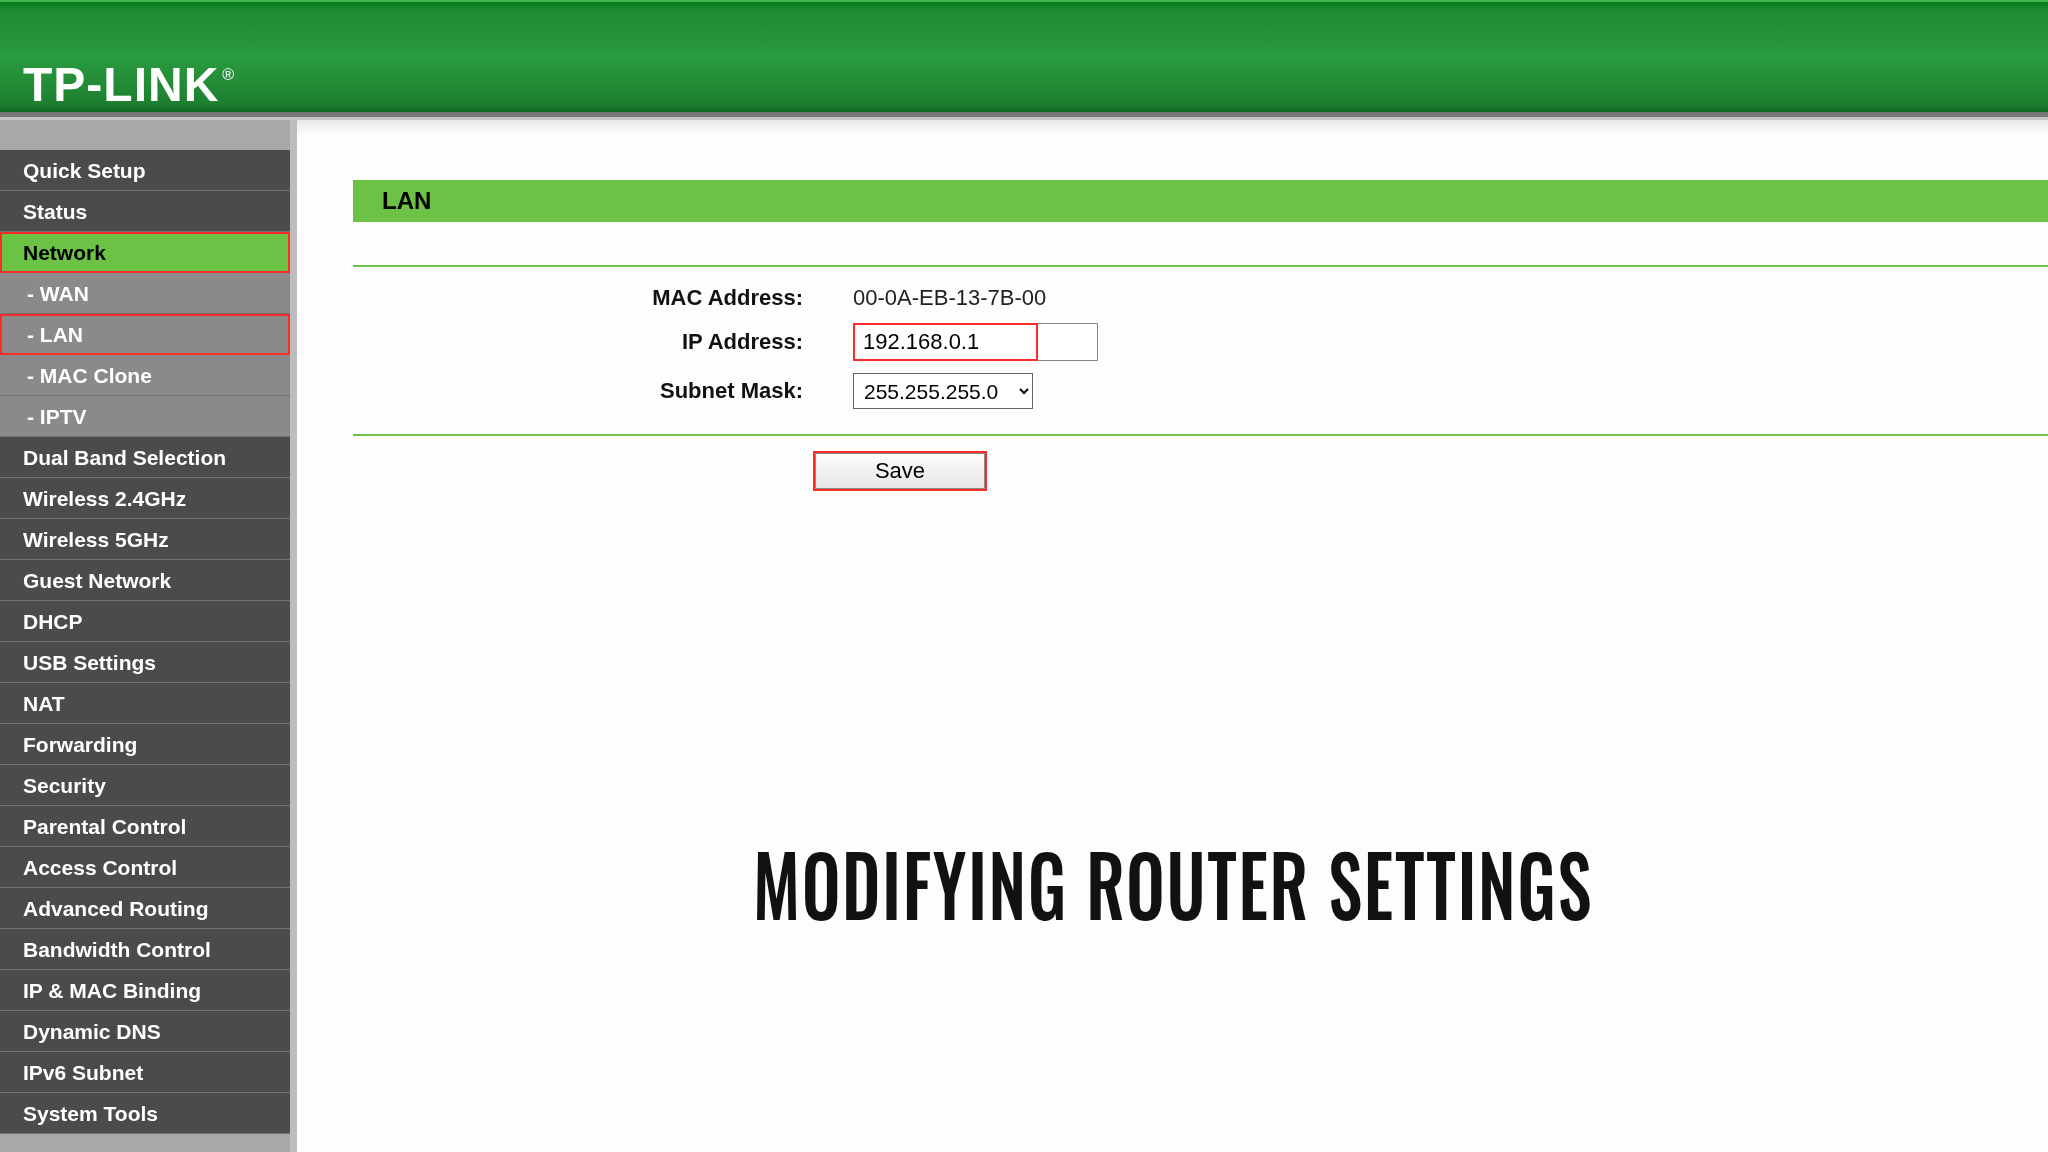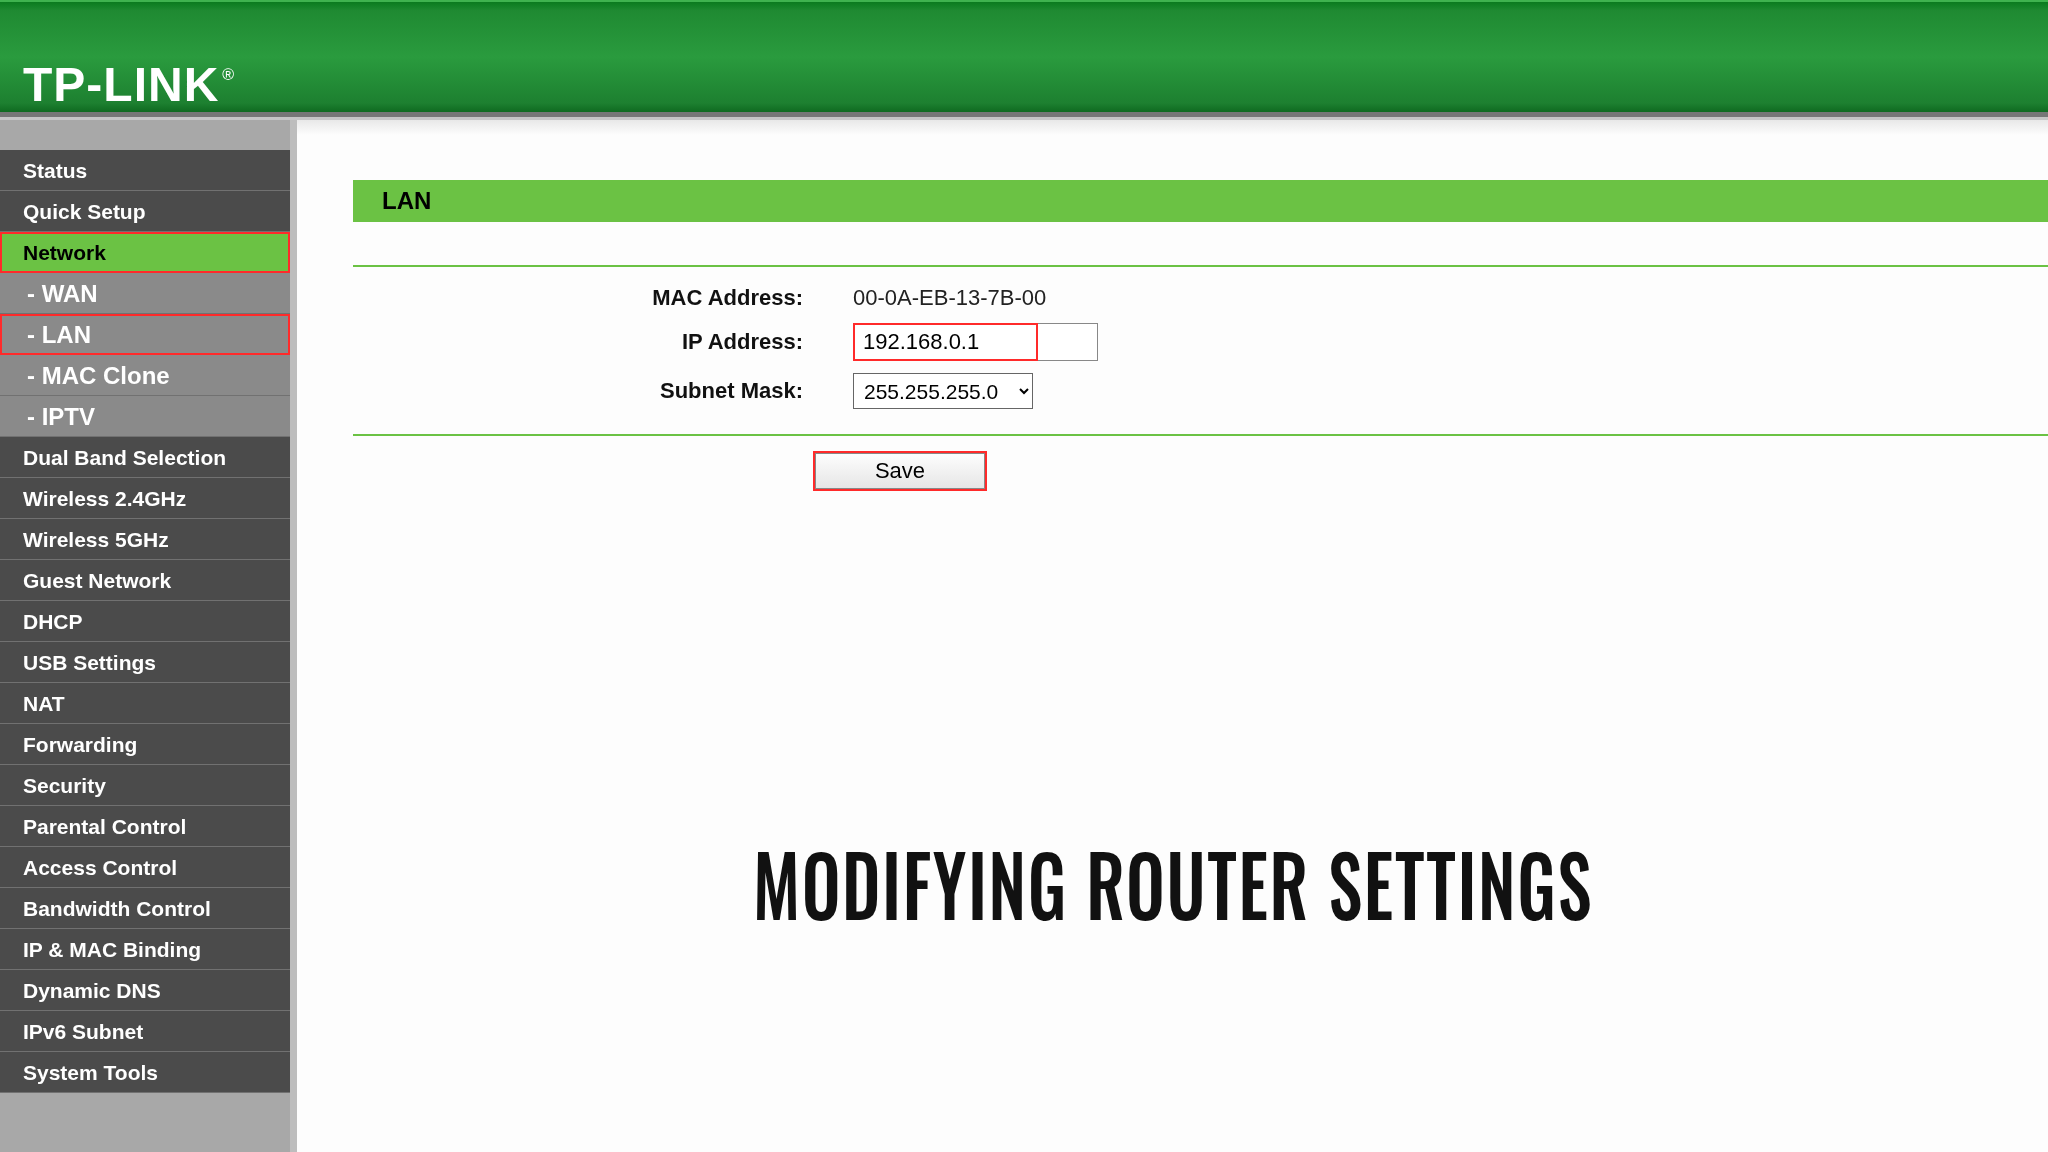--- a/index.html
+++ b/index.html
@@ -58,21 +58,21 @@
     font-size: 21px;
     padding-left: 23px;
     border-bottom: 1px solid #717171;
     background: #4b4b4b;
     cursor: pointer;
   }
   .menu-item.sub {
     padding-left: 27px;
     background: #8a8a8a;
     font-weight: bold;
-    font-size: 24px;
+    font-size: 21px;
   }
   .menu-item.active {
     background: #6bc244;
     color: #000000;
   }
   .hl-red {
     outline: 2px solid #ff2a2a;
     outline-offset: -2px;
   }
   .content {
@@ -190,38 +190,39 @@
 <div class="header">
   <div class="logo">
     <span class="logo-text">TP-LINK</span>
     <span class="logo-reg">®</span>
   </div>
 </div>
 
 <div class="main">
 
   <div class="sidebar" id="sidebar">
+      <div class="menu-item">Quick Setup</div>
       <div class="menu-item">Status</div>
-      <div class="menu-item">Quick Setup</div>
       <div class="menu-item active hl-red">Network</div>
       <div class="menu-item sub">- WAN</div>
       <div class="menu-item sub hl-red">- LAN</div>
       <div class="menu-item sub">- MAC Clone</div>
       <div class="menu-item sub">- IPTV</div>
       <div class="menu-item">Dual Band Selection</div>
       <div class="menu-item">Wireless 2.4GHz</div>
       <div class="menu-item">Wireless 5GHz</div>
       <div class="menu-item">Guest Network</div>
       <div class="menu-item">DHCP</div>
       <div class="menu-item">USB Settings</div>
       <div class="menu-item">NAT</div>
       <div class="menu-item">Forwarding</div>
       <div class="menu-item">Security</div>
       <div class="menu-item">Parental Control</div>
       <div class="menu-item">Access Control</div>
+      <div class="menu-item">Advanced Routing</div>
       <div class="menu-item">Bandwidth Control</div>
       <div class="menu-item">IP &amp; MAC Binding</div>
       <div class="menu-item">Dynamic DNS</div>
       <div class="menu-item">IPv6 Subnet</div>
       <div class="menu-item">System Tools</div>
     </div>
 
   <div class="content">
     <div class="panel">
       <div class="panel-title">LAN</div>

